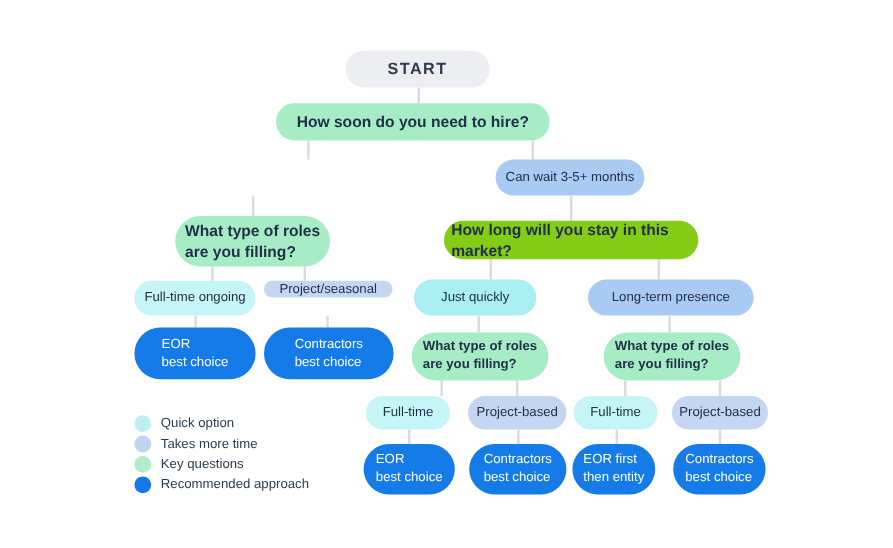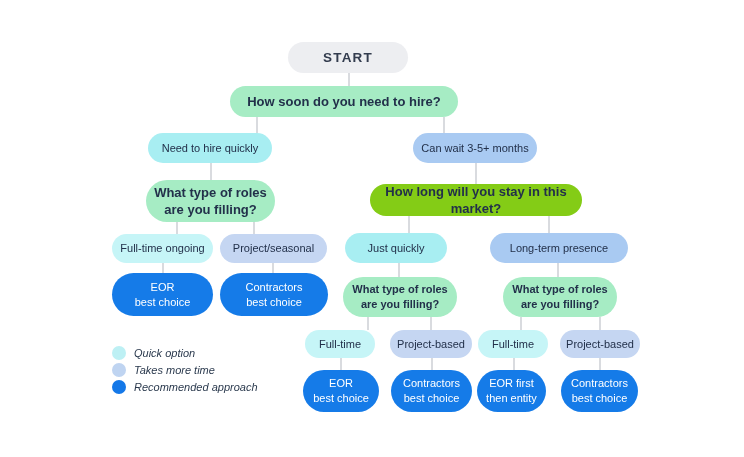--- a/index.html
+++ b/index.html
@@ -1,32 +1,32 @@
 <!DOCTYPE html>
 <html><head>
 <meta charset="utf-8">
 <style>
   html,body{margin:0;padding:0;background:#ffffff;}
   body{font-family:"Liberation Sans", sans-serif;}
   .canvas{position:relative;width:744px;height:457px;background:#ffffff;overflow:hidden;}
   .node{
     position:absolute;display:flex;align-items:center;justify-content:center;
-    text-align:center;white-space:pre-line;border-radius:22px;
+    text-align:left;white-space:pre-line;border-radius:22px;
     color:#22304a;font-size:11px;line-height:1.32;box-sizing:border-box;padding:0 6px;
   }
   .start{background:#edeef1;color:#333c4e;font-weight:700;font-size:13.5px;letter-spacing:1.2px;}
   .green{background:#a6ecc4;font-weight:700;font-size:13px;}
   .green.small{font-size:11px;}
   .cyan{background:#a8eef2;}
   .cyan-light{background:#c6f5f7;}
   .blue-light{background:#a9caf2;}
   .blue-lighter{background:#c5d6f2;}
   .recommend{background:#157be8;color:#ffffff;font-weight:500;}
   .conn{position:absolute;width:1.5px;background:#d9dbdf;}
-  .legend{position:absolute;left:112px;top:344px;font-style:italic;}
+  .legend{position:absolute;left:112px;top:344px;}
   .legend-row{display:flex;align-items:center;height:17px;}
   .legend-dot{width:14px;height:14px;border-radius:50%;margin-right:8px;flex:0 0 auto;}
   .legend-label{font-size:11px;color:#2b3a4e;}
 </style>
 </head>
 <body>
 
 <div class="canvas">
 
   <div class="conn" style="left:348px;top:73px;height:13px"></div>
@@ -48,32 +48,31 @@
   <div class="conn" style="left:599px;top:317px;height:13px"></div>
   <div class="conn" style="left:340px;top:358px;height:12px"></div>
   <div class="conn" style="left:431px;top:358px;height:12px"></div>
   <div class="conn" style="left:513px;top:358px;height:12px"></div>
   <div class="conn" style="left:599px;top:358px;height:12px"></div>
 
   <div class="node start" style="left: 288px; top: 42px; width: 120px; height: 31px; border-radius: 16px; background-color: rgb(237, 238, 241);">START</div>
 
   <div class="node green" style="left: 230px; top: 86px; width: 228px; height: 31px; border-radius: 16px; background-color: rgb(166, 236, 196);">How soon do you need to hire?</div>
 
-  <div class="node cyan" style="left: 148px; top: 133px; width: 124px; height: 30px; border-radius: 15px; background-color: rgb(168, 238, 242);">Need to hire quickly</div>
 
   <div class="node blue-light" style="left: 413px; top: 133px; width: 124px; height: 30px; border-radius: 15px; background-color: rgb(169, 202, 242);">Can wait 3-5+ months</div>
 
   <div class="node green" style="left: 146px; top: 180px; width: 129px; height: 42px; border-radius: 21px; background-color: rgb(166, 236, 196);">What type of roles
 are you filling?</div>
 
   <div class="node green" style="left: 370px; top: 184px; width: 212px; height: 32px; border-radius: 16px; background-color: #84cc16;">How long will you stay in this market?</div>
 
   <div class="node cyan-light" style="left: 112px; top: 234px; width: 101px; height: 29px; border-radius: 15px; background-color: rgb(198, 245, 247);">Full-time ongoing</div>
 
-  <div class="node blue-lighter" style="left: 220px; top: 234px; width: 107px; height: 29px; border-radius: 15px; background-color: rgb(197, 214, 242);">Project/seasonal</div>
+  <div class="node blue-lighter" style="left: 220px; top: 234px; width: 107px; height: 14px; border-radius: 15px; background-color: rgb(197, 214, 242);">Project/seasonal</div>
 
   <div class="node cyan" style="left: 345px; top: 233px; width: 102px; height: 30px; border-radius: 15px; background-color: rgb(168, 238, 242);">Just quickly</div>
 
   <div class="node blue-light" style="left: 490px; top: 233px; width: 138px; height: 30px; border-radius: 15px; background-color: rgb(169, 202, 242);">Long-term presence</div>
 
   <div class="node recommend" style="left: 112px; top: 273px; width: 101px; height: 43px; border-radius: 22px; background-color: rgb(21, 123, 232);">EOR
 best choice</div>
 
   <div class="node recommend" style="left: 220px; top: 273px; width: 108px; height: 43px; border-radius: 22px; background-color: rgb(21, 123, 232);">Contractors
 best choice</div>
@@ -107,18 +106,22 @@
   <div class="legend">
     <div class="legend-row">
       <span class="legend-dot" style="background-color: rgb(189, 240, 244);"></span>
       <span class="legend-label">Quick option</span>
     </div>
     <div class="legend-row">
       <span class="legend-dot" style="background-color: rgb(191, 212, 241);"></span>
       <span class="legend-label">Takes more time</span>
     </div>
     <div class="legend-row">
+      <span class="legend-dot" style="background-color: rgb(178, 236, 200);"></span>
+      <span class="legend-label">Key questions</span>
+    </div>
+    <div class="legend-row">
       <span class="legend-dot" style="background-color: rgb(20, 120, 232);"></span>
       <span class="legend-label">Recommended approach</span>
     </div>
   </div>
 
 </div>
 
 </body></html>

